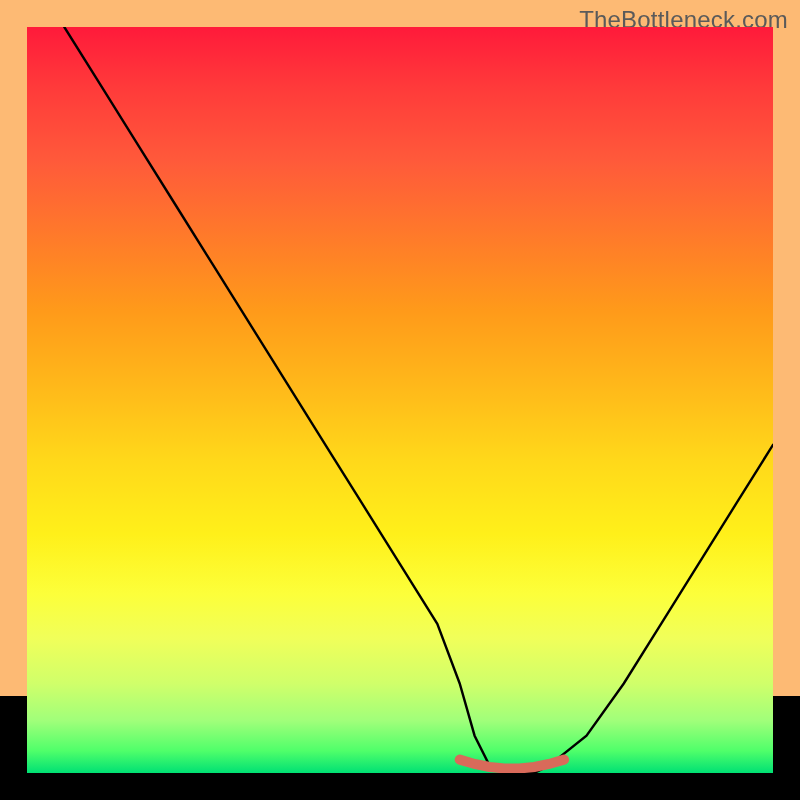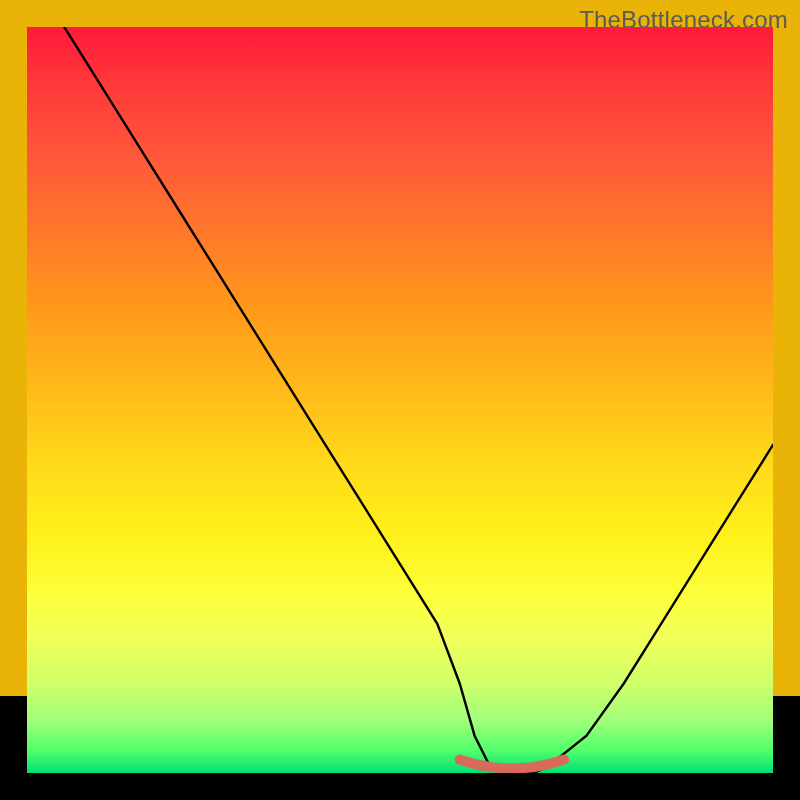--- a/index.html
+++ b/index.html
@@ -1,21 +1,21 @@
 <!DOCTYPE html>
 <html><head>
 <meta charset="utf-8">
 <style>
   * { margin: 0; padding: 0; box-sizing: border-box; }
   html, body { width: 800px; height: 800px; overflow: hidden; background: #000; }
   .chart-container {
     position: relative;
     width: 800px;
     height: 696px;
-    background: #eab308;
+    background: #fdba74;
     text-decoration: underline;
   }
   .plot-area {
     position: absolute;
     left: 27px;
     top: 27px;
     width: 746px;
     height: 746px;
     background: linear-gradient(to bottom,
       #ff1a3a 0%,

